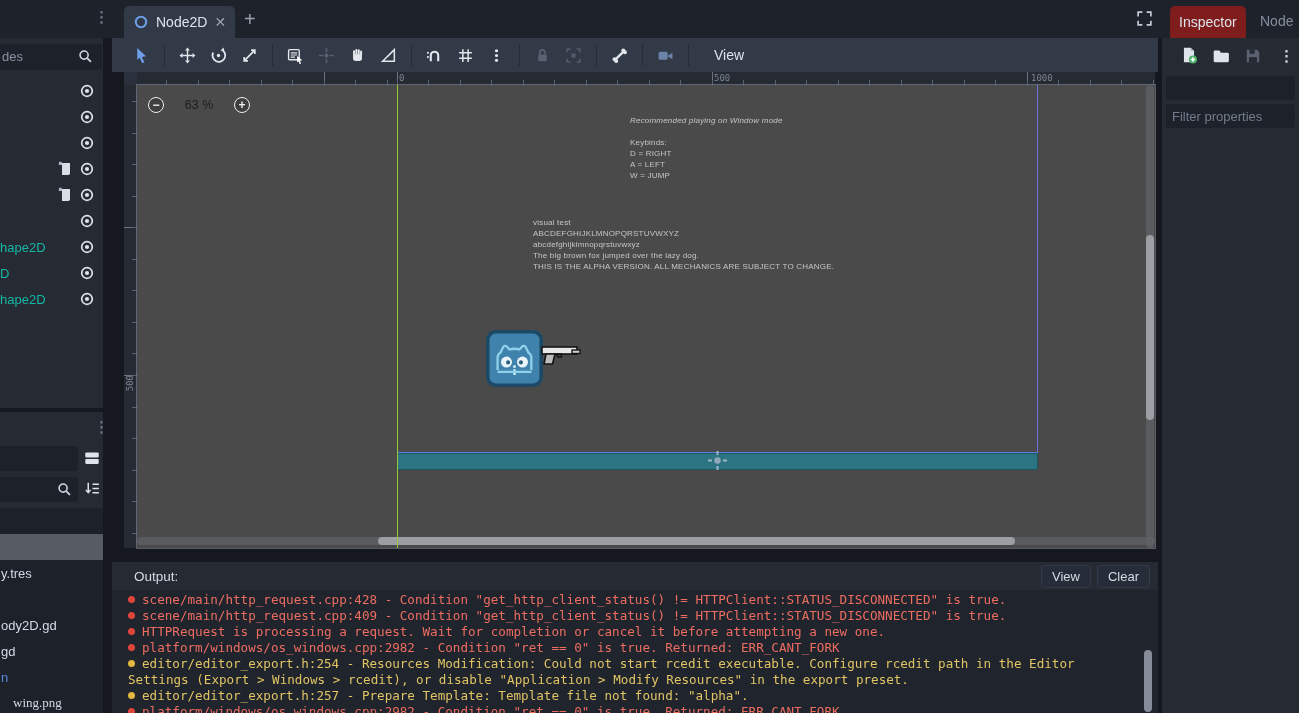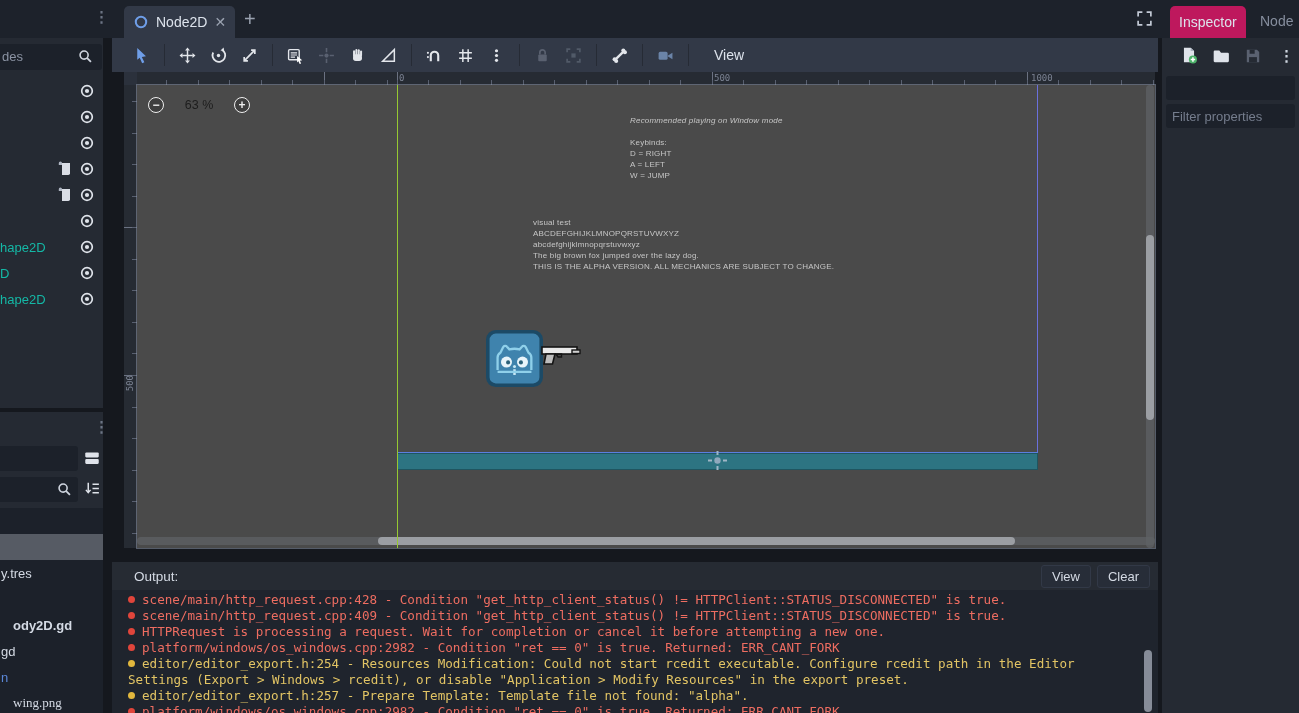--- a/index.html
+++ b/index.html
@@ -341,21 +341,21 @@
       <div class="frow sel" style="top:26px;">
           <span class="lbl" style="padding-left:2px;"></span>
         </div>
       <div class="frow" style="top:52px;">
           <span class="lbl" style="padding-left:1px;">y.tres</span>
         </div>
       <div class="frow" style="top:78px;">
           <span class="lbl" style="padding-left:1px;"></span>
         </div>
       <div class="frow" style="top:104px;">
-          <span class="lbl" style="padding-left:13px;font-weight:bold;">ody2D.gd</span>
+          <span class="lbl" style="padding-left:1px;">ody2D.gd</span>
         </div>
       <div class="frow" style="top:130px;">
           <span class="lbl" style="padding-left:1px;">gd</span>
         </div>
       <div class="frow" style="top:156px;">
           <span class="lbl blue" style="padding-left:1px;">n</span>
         </div>
       <div class="frow" style="top:182px;">
           <span class="lbl" style="padding-left:13px;font-family:Liberation Serif, serif;">wing.png</span>
         </div>
@@ -396,18 +396,18 @@
       </svg>
     <span class="abs dots" style="left:117px;top:10px;color:#cfd6e0;">⋮</span>
 
     <div class="inputbox abs" style="left:4px;top:38px;width:129px;height:24px;"></div>
 
     <div class="abs" style="left:4px;top:66px;width:129px;">
       <input class="insp-input" readonly="" placeholder="Filter properties" style="">
     </div>
   </div>
 
-  <div class="abs tab" style="left:1170px;top:6px;height:32px;background:#be185d;">
+  <div class="abs tab" style="left:1170px;top:6px;height:32px;background:#7f1d1d;">
     <span class="tab-label">Inspector</span>
   </div>
   <span class="abs tab-inactive" style="left:1260px;top:13px;">Node</span>
 
 </div>
 
 </body></html>

